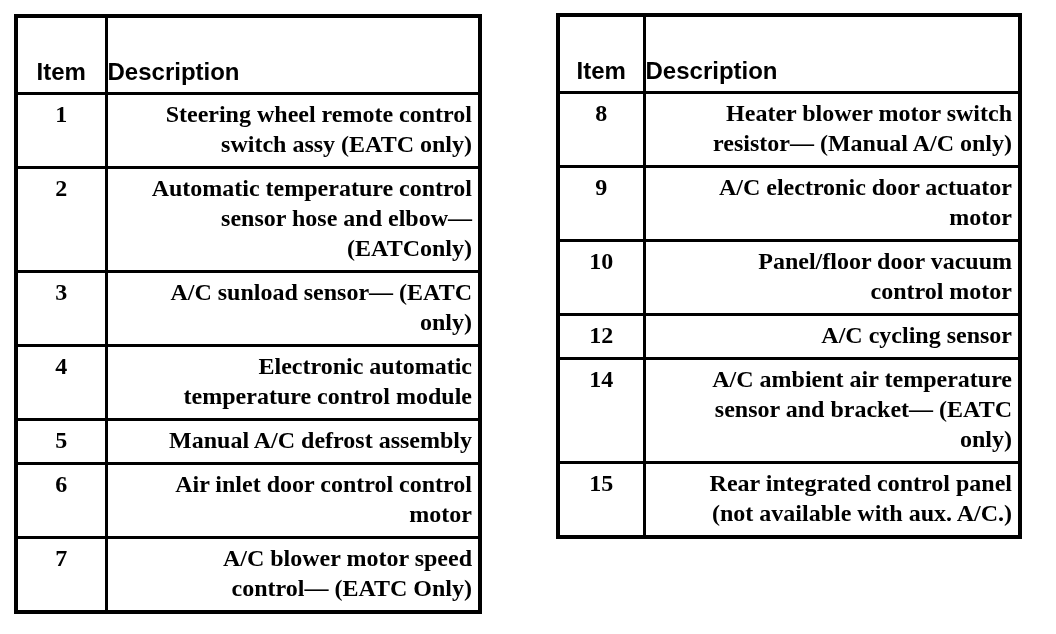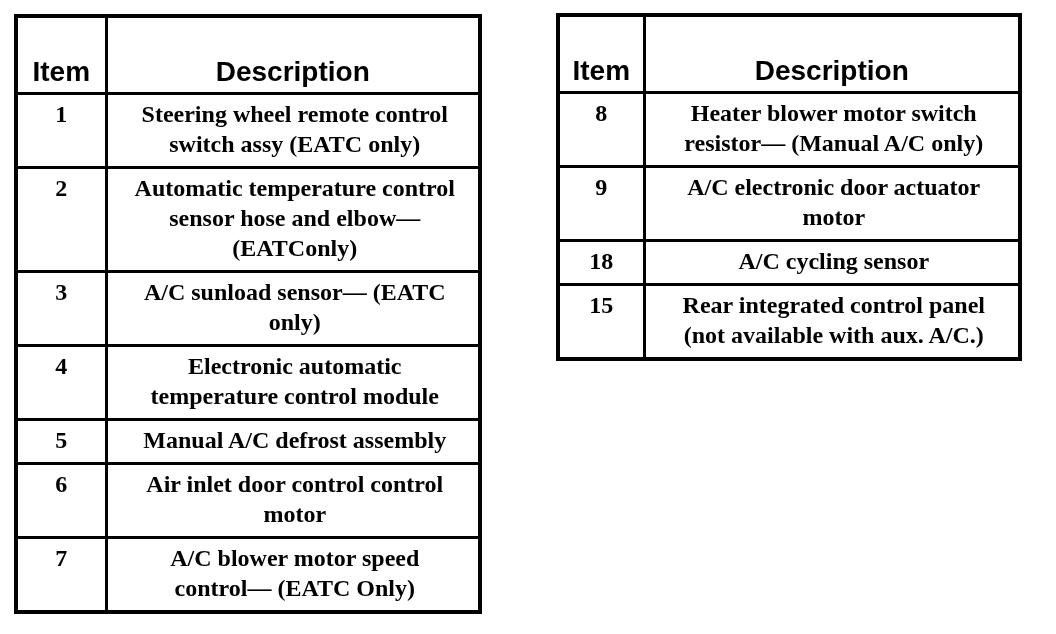--- a/index.html
+++ b/index.html
@@ -30,41 +30,41 @@
     color: #000000;
     overflow: hidden;
   }
 
   
   table.parts th {
     height: 67px;
     vertical-align: bottom;
     font-family: "Liberation Sans", sans-serif;
     font-weight: 700;
-    font-size: 28px;
+    font-size: 24px;
     line-height: 26px;
     padding: 0 0 7px 0;
   }
   th.item-h { text-align: center; }
-  th.desc-h { text-align: center; padding-left: 10px; }
+  th.desc-h { text-align: left; padding-left: 10px; }
 
   
   table.parts td {
     font-family: "Liberation Serif", serif;
     font-weight: 700;
     font-size: 24px;
     line-height: 30px;
     vertical-align: top;
   }
   td.item {
     text-align: center;
     padding: 4px 2px 7px 2px;
   }
   td.desc {
-    text-align: center;
+    text-align: right;
     padding: 4px 6px 7px 10px;
     white-space: pre-line;
   }
   .col-item { width: 90px; }
   .col-desc { width: 374px; }
   #right-table .col-item { width: 86px; }
   #right-table .col-desc { width: 376px; }
 </style>
 </head>
 <body>
@@ -133,22 +133,33 @@
         <td class="item">8</td>
         <td class="desc">Heater blower motor switch
 resistor— (Manual A/C only)</td>
       </tr>
       <tr>
         <td class="item">9</td>
         <td class="desc">A/C electronic door actuator
 motor</td>
       </tr>
       <tr>
-        <td class="item">18</td>
+        <td class="item">10</td>
+        <td class="desc">Panel/floor door vacuum
+control motor</td>
+      </tr>
+      <tr>
+        <td class="item">12</td>
         <td class="desc">A/C cycling sensor</td>
+      </tr>
+      <tr>
+        <td class="item">14</td>
+        <td class="desc">A/C ambient air temperature
+sensor and bracket— (EATC
+only)</td>
       </tr>
       <tr>
         <td class="item">15</td>
         <td class="desc">Rear integrated control panel
 (not available with aux. A/C.)</td>
       </tr>
     </tbody>
   </table>
 
 </div>

